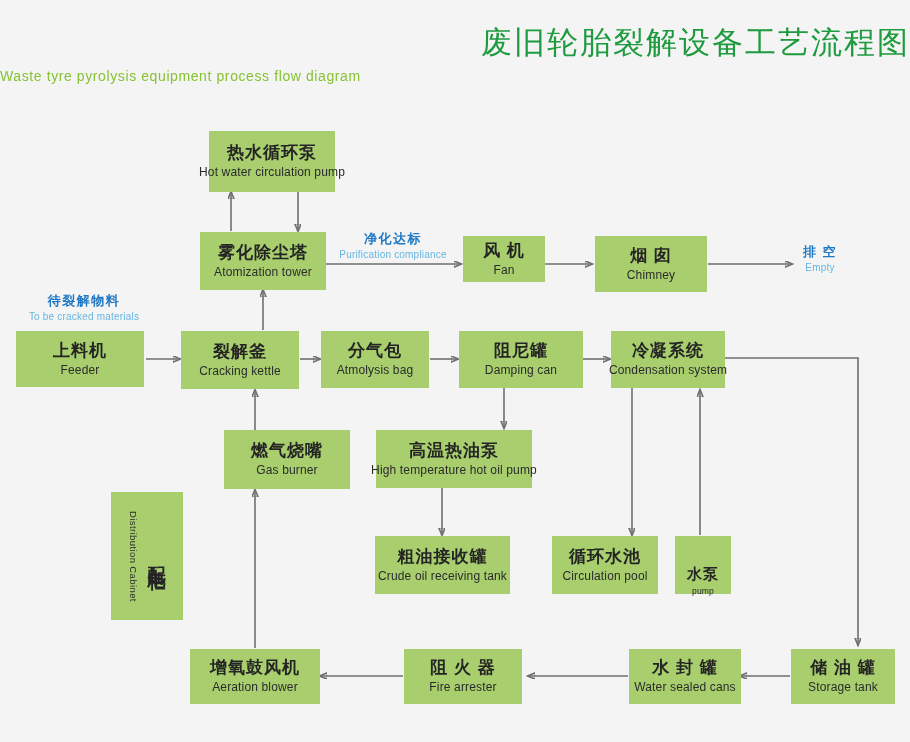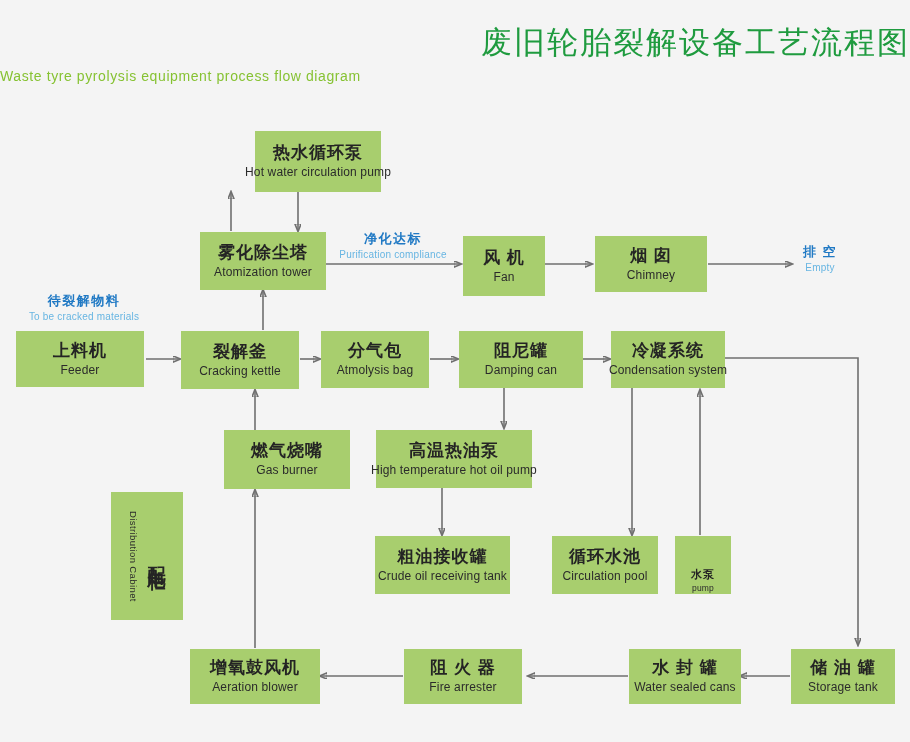--- a/index.html
+++ b/index.html
@@ -58,21 +58,21 @@
     white-space: nowrap;
   }
   .node .en {
     font-size: 12px;
     color: #2b2b2b;
     line-height: 1.3;
     margin-top: 2px;
     letter-spacing: 0.15px;
     white-space: nowrap;
   }
-  .node.small .cn { font-size: 11px; margin-top: 32px; }
+  .node.small .cn { font-size: 15px; margin-top: 32px; }
   .node.small .en { font-size: 8.5px; }
 
   
   .node.vertical {
     flex-direction: row-reverse;
     align-items: center;
     justify-content: center;
     gap: 6px;
   }
   .node.vertical .cn {
@@ -173,31 +173,31 @@
 
     <polyline points="725,358 858,358 858,645" marker-end="url(#ah)"></polyline>
 
     <line x1="790" y1="676" x2="740" y2="676" marker-end="url(#ah)"></line>
 
     <line x1="628" y1="676" x2="528" y2="676" marker-end="url(#ah)"></line>
 
     <line x1="403" y1="676" x2="320" y2="676" marker-end="url(#ah)"></line>
   </svg>
 
-  <div class="node" style="left:209px; top:131px; width:126px; height:61px;margin-left:46px;">
+  <div class="node" style="left:209px; top:131px; width:126px; height:61px;">
     <span class="cn">热水循环泵</span>
     <span class="en">Hot water circulation pump</span>
   </div>
 
   <div class="node" style="left:200px; top:232px; width:126px; height:58px;">
     <span class="cn">雾化除尘塔</span>
     <span class="en">Atomization tower</span>
   </div>
 
-  <div class="node" style="left:463px; top:236px; width:82px; height:60px;">
+  <div class="node" style="left:463px; top:236px; width:82px; height:46px;">
     <span class="cn">风 机</span>
     <span class="en">Fan</span>
   </div>
 
   <div class="node" style="left:595px; top:236px; width:112px; height:56px;">
     <span class="cn">烟 囱</span>
     <span class="en">Chimney</span>
   </div>
 
   <div class="node" style="left:16px; top:331px; width:128px; height:56px;">

